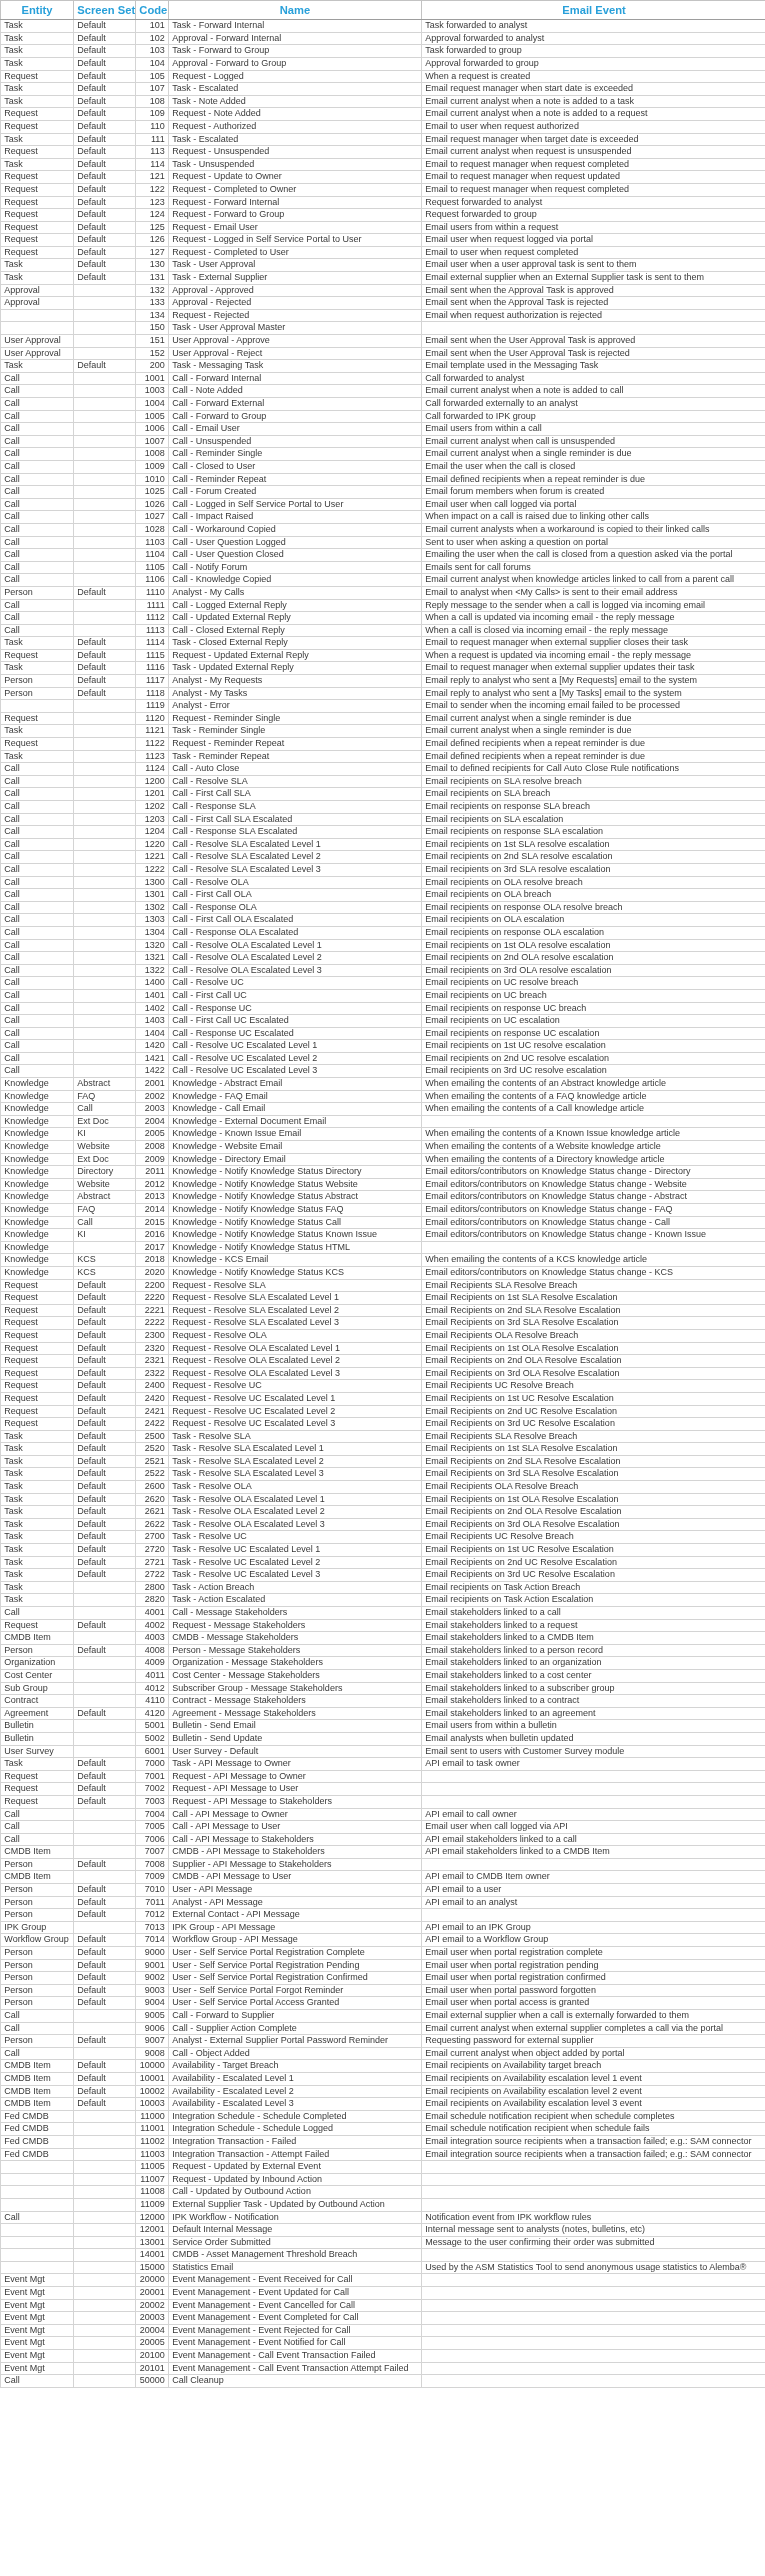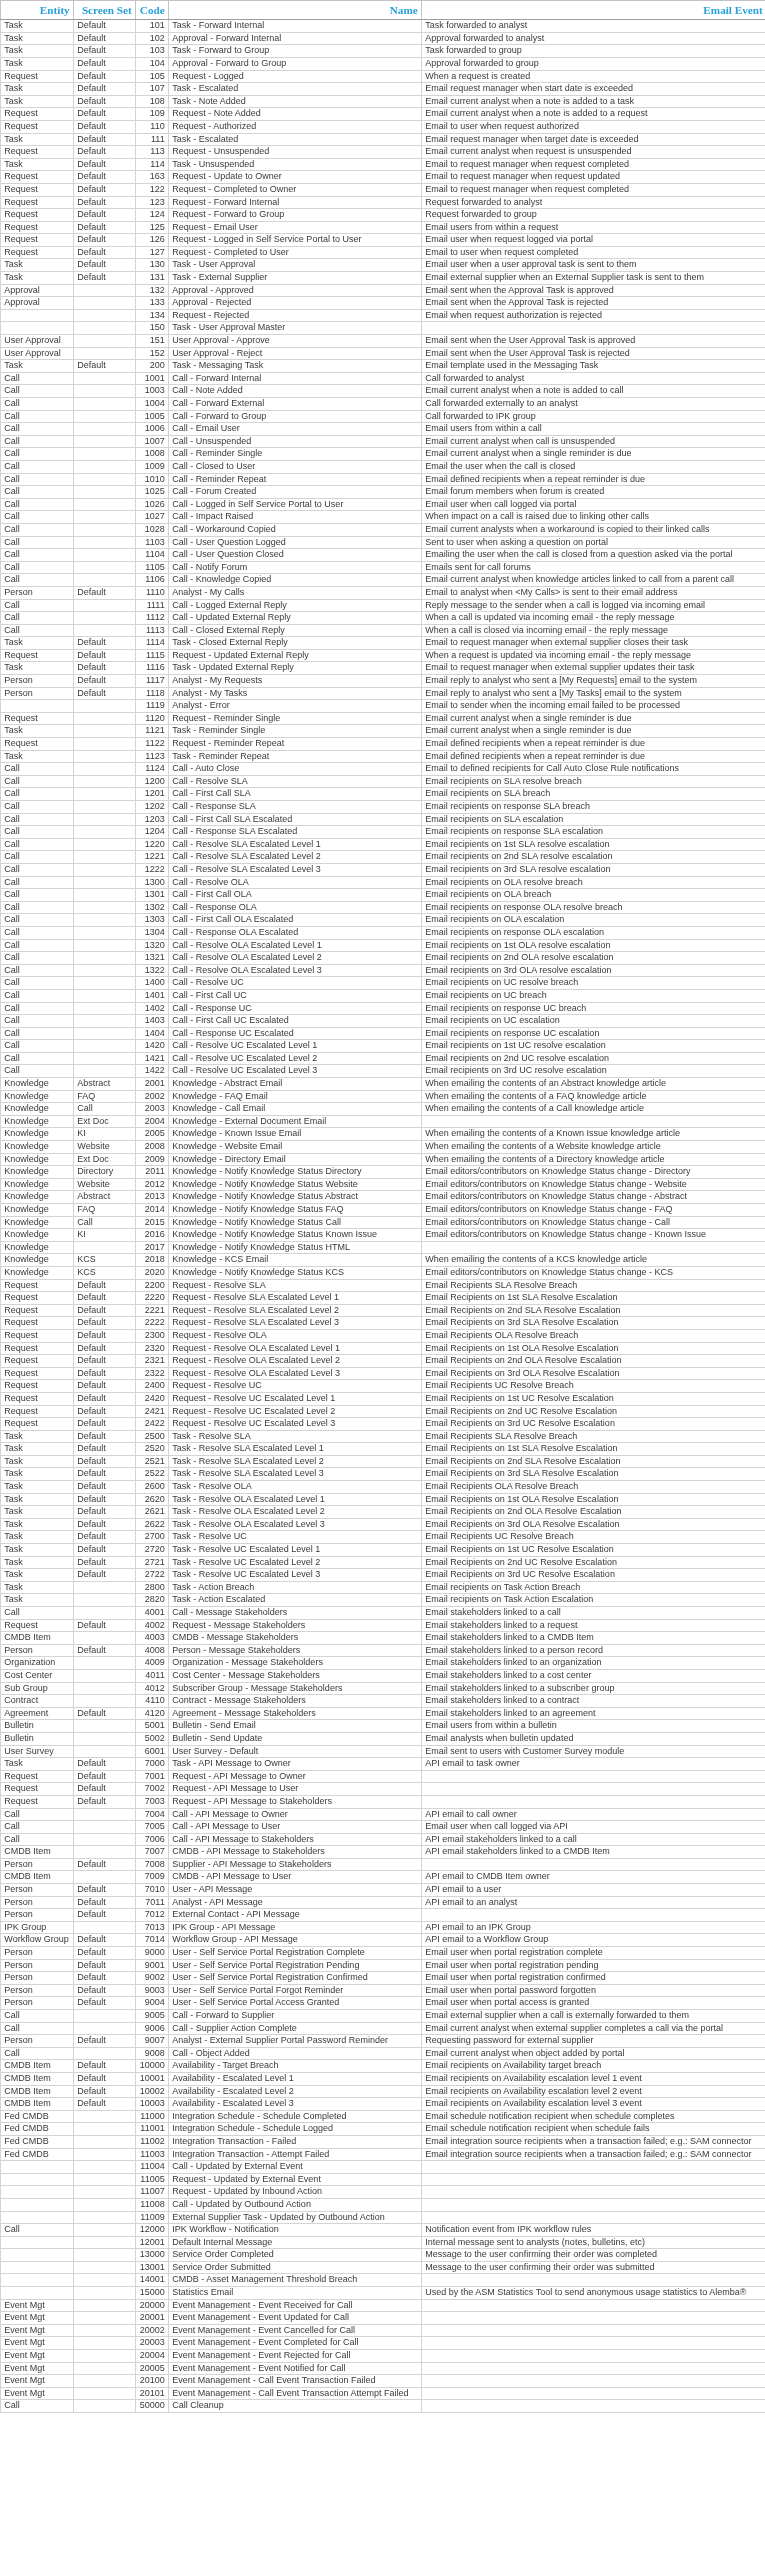--- a/index.html
+++ b/index.html
@@ -7,28 +7,27 @@
   table{border-collapse:collapse;table-layout:fixed;width:765px;}
   col.c-entity{width:73px;}
   col.c-screenset{width:62px;}
   col.c-code{width:33px;}
   col.c-name{width:253px;}
   col.c-email{width:345px;}
   th{
     color:#28A0DA;
     font-size:11.2px;
     font-weight:bold;
-    text-align:right;
+    text-align:center;
     height:16.6px;
     padding:0.8px 3.3px;
     border:0.8px solid #c3c3c3;
     border-bottom:0.8px solid #9d9d9d;
     white-space:nowrap;
     overflow:hidden;
-    font-family:Liberation Serif, serif;
   }
   td{
     font-size:9px;
     color:#3a3a3a;
     height:11.6px;
     line-height:11.6px;
     padding:0 3.3px;
     border:0.8px solid #d4d4d4;
     white-space:nowrap;
     overflow:hidden;
@@ -137,21 +136,21 @@
       <tr>
         <td class="col-entity">Task</td>
         <td class="col-screen-set">Default</td>
         <td class="col-code">114</td>
         <td class="col-name">Task - Unsuspended</td>
         <td class="col-email-event">Email to request manager when request completed</td>
       </tr>
       <tr>
         <td class="col-entity">Request</td>
         <td class="col-screen-set">Default</td>
-        <td class="col-code">163</td>
+        <td class="col-code">121</td>
         <td class="col-name">Request - Update to Owner</td>
         <td class="col-email-event">Email to request manager when request updated</td>
       </tr>
       <tr>
         <td class="col-entity">Request</td>
         <td class="col-screen-set">Default</td>
         <td class="col-code">122</td>
         <td class="col-name">Request - Completed to Owner</td>
         <td class="col-email-event">Email to request manager when request completed</td>
       </tr>
@@ -1243,27 +1242,20 @@
       <tr>
         <td class="col-entity">Fed CMDB</td>
         <td class="col-screen-set"></td>
         <td class="col-code">11003</td>
         <td class="col-name">Integration Transaction - Attempt Failed</td>
         <td class="col-email-event">Email integration source recipients when a transaction failed; e.g.: SAM connector</td>
       </tr>
       <tr>
         <td class="col-entity"></td>
         <td class="col-screen-set"></td>
-        <td class="col-code">11004</td>
-        <td class="col-name">Call - Updated by External Event</td>
-        <td class="col-email-event"></td>
-      </tr>
-      <tr>
-        <td class="col-entity"></td>
-        <td class="col-screen-set"></td>
         <td class="col-code">11005</td>
         <td class="col-name">Request - Updated by External Event</td>
         <td class="col-email-event"></td>
       </tr>
       <tr>
         <td class="col-entity"></td>
         <td class="col-screen-set"></td>
         <td class="col-code">11007</td>
         <td class="col-name">Request - Updated by Inbound Action</td>
         <td class="col-email-event"></td>
@@ -1288,27 +1280,20 @@
         <td class="col-code">12000</td>
         <td class="col-name">IPK Workflow - Notification</td>
         <td class="col-email-event">Notification event from IPK workflow rules</td>
       </tr>
       <tr>
         <td class="col-entity"></td>
         <td class="col-screen-set"></td>
         <td class="col-code">12001</td>
         <td class="col-name">Default Internal Message</td>
         <td class="col-email-event">Internal message sent to analysts (notes, bulletins, etc)</td>
-      </tr>
-      <tr>
-        <td class="col-entity"></td>
-        <td class="col-screen-set"></td>
-        <td class="col-code">13000</td>
-        <td class="col-name">Service Order Completed</td>
-        <td class="col-email-event">Message to the user confirming their order was completed</td>
       </tr>
       <tr>
         <td class="col-entity"></td>
         <td class="col-screen-set"></td>
         <td class="col-code">13001</td>
         <td class="col-name">Service Order Submitted</td>
         <td class="col-email-event">Message to the user confirming their order was submitted</td>
       </tr>
       <tr>
         <td class="col-entity"></td>

